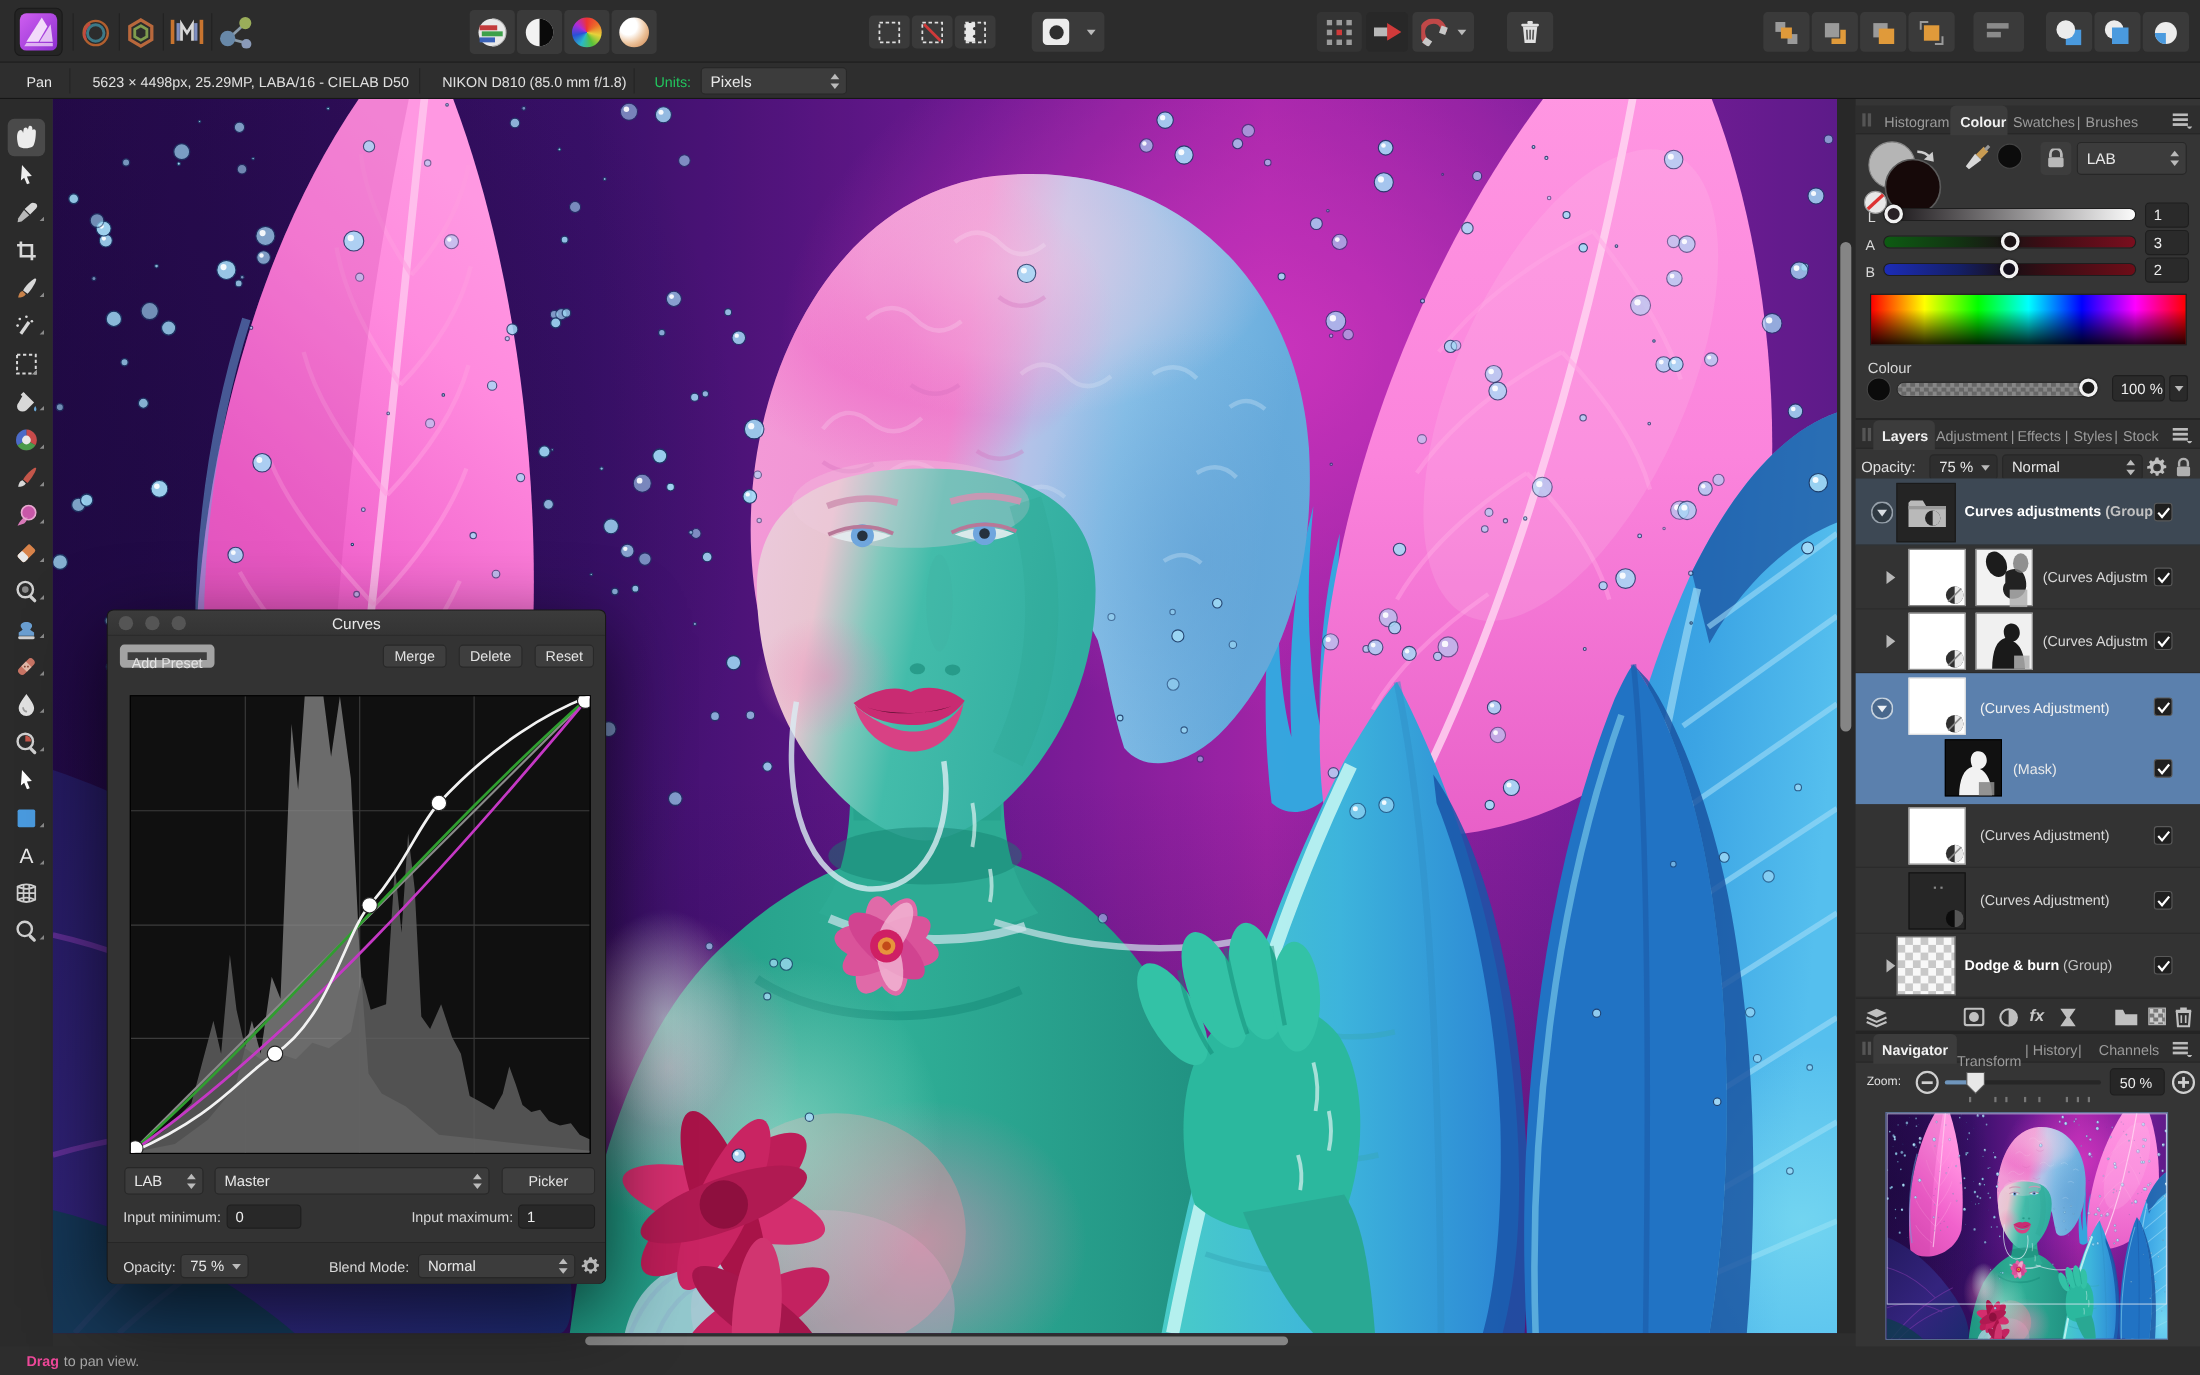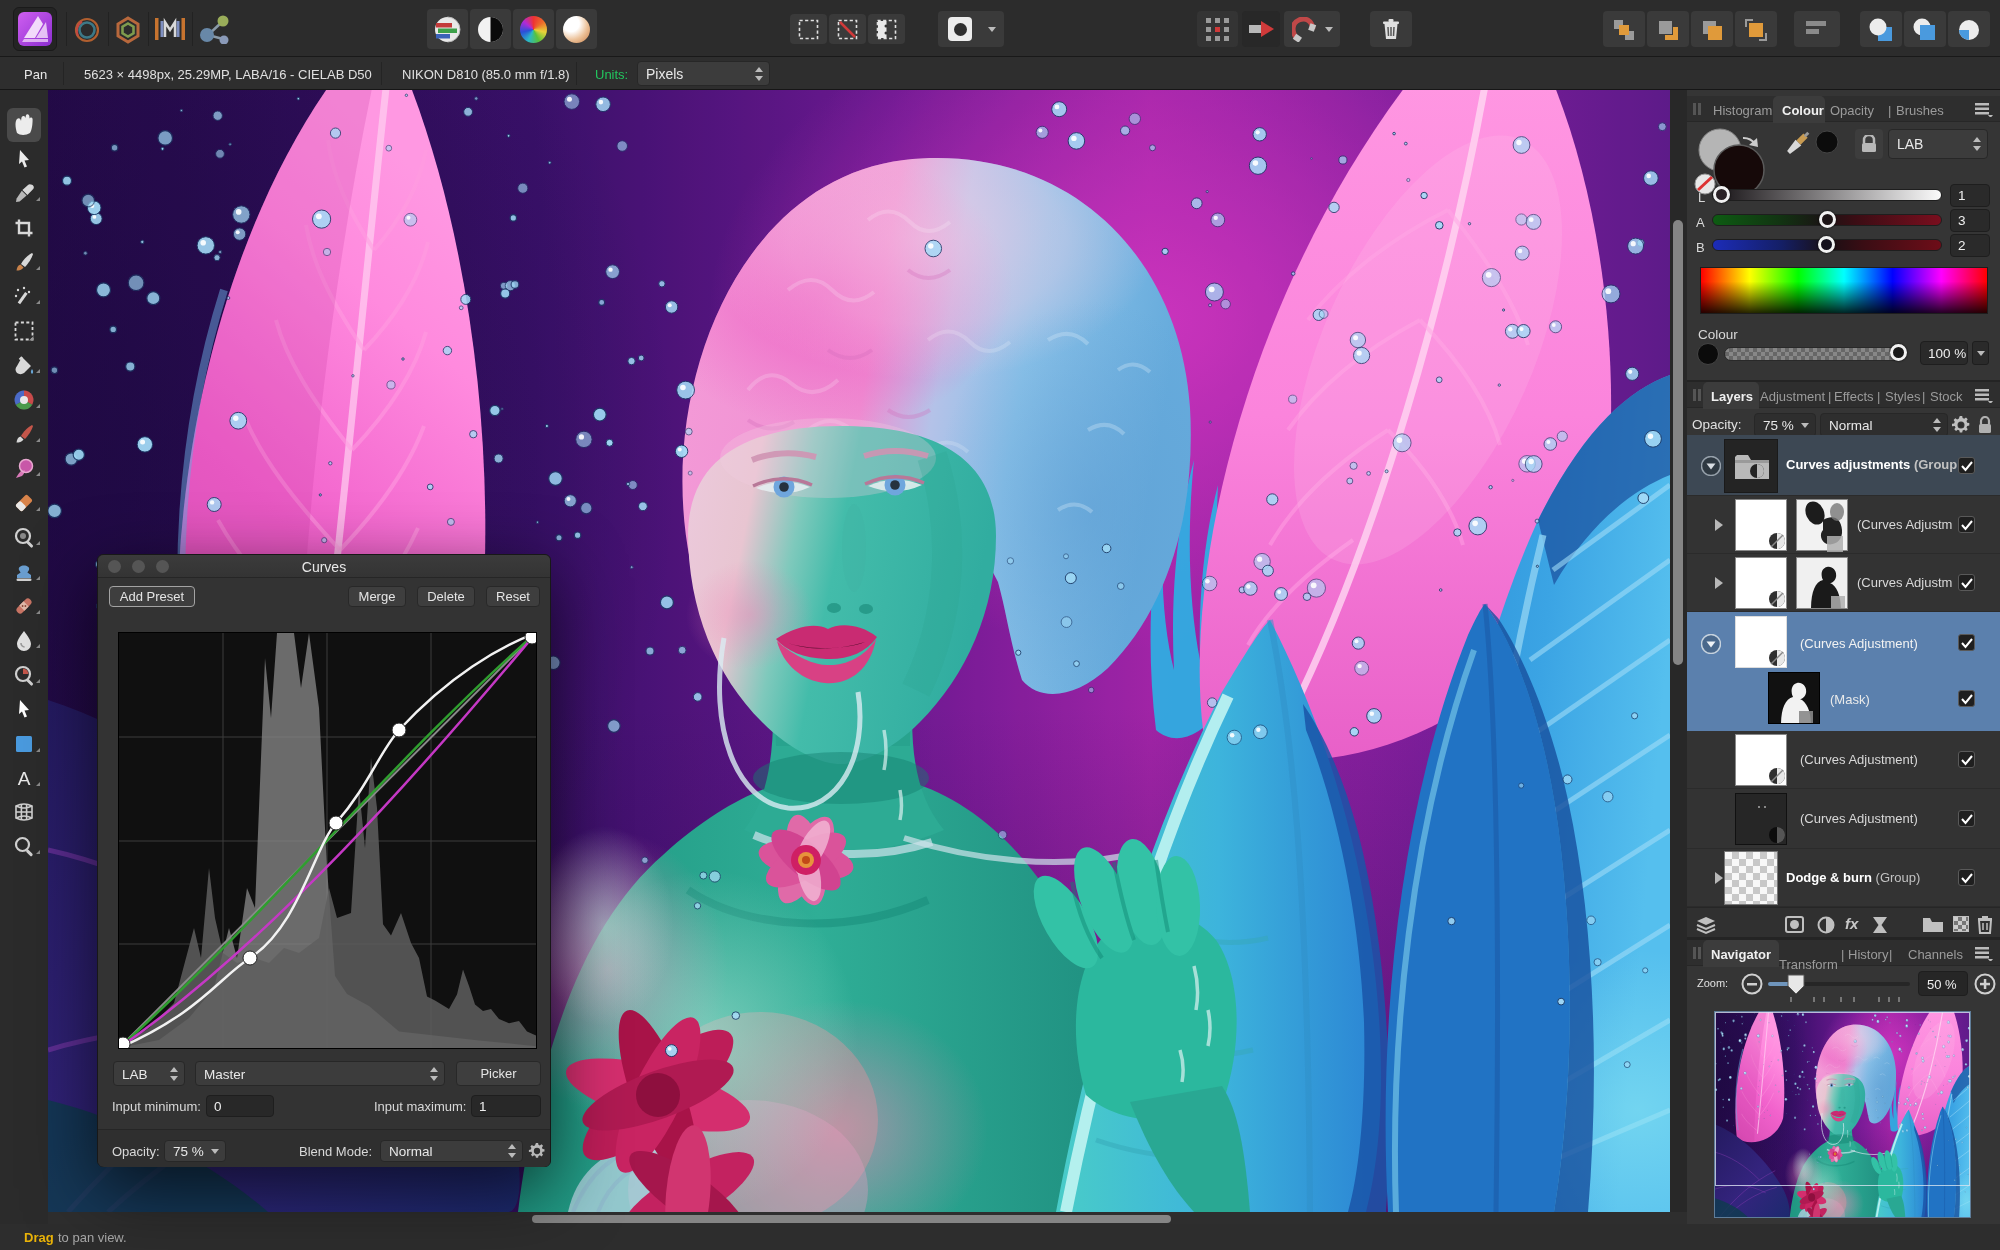--- a/index.html
+++ b/index.html
@@ -916,35 +916,35 @@
 </g>
 </g>
 </svg>
 </div>
 
   <div class="abs" style="left:1670px;top:90px;width:17px;height:1122px;background:#282828;"></div>
   <div class="abs" style="left:1673px;top:220px;width:10px;height:445px;background:#858585;border-radius:5px;"></div>
   <div class="abs" style="left:532px;top:1215px;width:639px;height:8px;background:#858585;border-radius:4px;"></div>
 
   <div class="abs" style="left:0;top:1224px;width:2000px;height:26px;background:#2d2d2d;">
-    <span style="position:absolute;left:24px;top:6px;font-size:13px;color:#eab308;font-weight:bold;">Drag</span>
+    <span style="position:absolute;left:24px;top:6px;font-size:13px;color:#ec4899;font-weight:bold;">Drag</span>
     <span style="position:absolute;left:58px;top:6px;font-size:13px;color:#a8a8a8;">to pan view.</span>
   </div>
 
   <div class="abs" id="rpanel" style="left:1687px;top:90px;width:313px;height:1134px;background:#353535;">
 
   <div class="abs" style="left:0;top:0;width:313px;height:290px;">
 
     <div class="abs" style="left:0;top:6px;width:313px;height:26px;background:#2e2e2e;border-bottom:1px solid #272727;"></div>
     <div class="abs" style="left:6px;top:13px;width:3px;height:12px;background:#555;"></div>
     <div class="abs" style="left:11px;top:13px;width:3px;height:12px;background:#555;"></div>
     <div class="abs" style="left:86px;top:6px;width:52px;height:27px;background:#3c3c3c;border-radius:5px 5px 0 0;"></div>
     <span class="tab" style="left:26px;top:13px;">Histogram</span>
     <span class="tab on" style="left:95px;top:13px;font-weight:bold;">Colour</span>
-    <span class="tab" style="left:143px;top:13px;">Opacity</span>
+    <span class="tab" style="left:143px;top:13px;">Swatches</span>
     <span class="tab" style="left:201px;top:13px;">|</span>
     <span class="tab" style="left:209px;top:13px;">Brushes</span>
     <svg class="abs" style="left:288px;top:13px;" width="18" height="14">
           <g fill="#bbb">
             <rect x="0" y="0" width="14" height="2.5"></rect>
             <rect x="0" y="4.5" width="14" height="2.5"></rect>
             <rect x="0" y="9" width="14" height="2.5"></rect>
             <path d="M 13 12 l 5 0 l -2.5 3 z"></path>
           </g>
         </svg>
@@ -1297,21 +1297,21 @@
 </div>
 
   <div class="abs" id="curvesdlg" style="left:97px;top:554px;width:454px;height:613px;background:#333;border:1px solid #181818;border-radius:6px;box-shadow:0 22px 70px rgba(0,0,0,0.65);">
 
     <div class="abs" style="left:0;top:0;width:452px;height:23px;background:linear-gradient(#3b3b3b,#343434);border-bottom:1px solid #262626;border-radius:6px 6px 0 0;"></div>
     <div class="abs" style="left:10px;top:5px;width:13px;height:13px;border-radius:50%;background:#555;"></div>
     <div class="abs" style="left:34px;top:5px;width:13px;height:13px;border-radius:50%;background:#555;"></div>
     <div class="abs" style="left:58px;top:5px;width:13px;height:13px;border-radius:50%;background:#555;"></div>
     <span class="abs" style="left:0;top:4px;width:452px;text-align:center;color:#e8e8e8;font-size:14px;">Curves</span>
 
-    <div class="abs" style="left:11px;top:31px;width:86px;height:21px;background:#3e3e3e;border:1px solid #a3a3a3;border-radius:4px;color:#e4e4e4;font-size:13px;text-align:center;line-height:19px;">Add Preset</div>
+    <div class="abs" style="left:11px;top:31px;width:86px;height:21px;background:#3e3e3e;border:7px solid #a3a3a3;border-radius:4px;color:#e4e4e4;font-size:13px;text-align:center;line-height:19px;">Add Preset</div>
     <div class="abs" style="left:250px;top:31px;width:58px;height:21px;background:#3e3e3e;border:1px solid #282828;border-radius:4px;color:#e4e4e4;font-size:13px;text-align:center;line-height:19px;">Merge</div>
     <div class="abs" style="left:319px;top:31px;width:58px;height:21px;background:#3e3e3e;border:1px solid #282828;border-radius:4px;color:#e4e4e4;font-size:13px;text-align:center;line-height:19px;">Delete</div>
     <div class="abs" style="left:388px;top:31px;width:54px;height:21px;background:#3e3e3e;border:1px solid #282828;border-radius:4px;color:#e4e4e4;font-size:13px;text-align:center;line-height:19px;">Reset</div>
 
     <div class="abs" style="left:20px;top:77px;width:419px;height:417px;background:#101010;border:1px solid #000;">
       <svg width="417" height="415" style="position:absolute;left:0;top:0;">
         <g stroke="#3c3c3c" stroke-width="1">
           <line x1="104" y1="0" x2="104" y2="415"></line>
             <line x1="208" y1="0" x2="208" y2="415"></line>
             <line x1="312" y1="0" x2="312" y2="415"></line>

